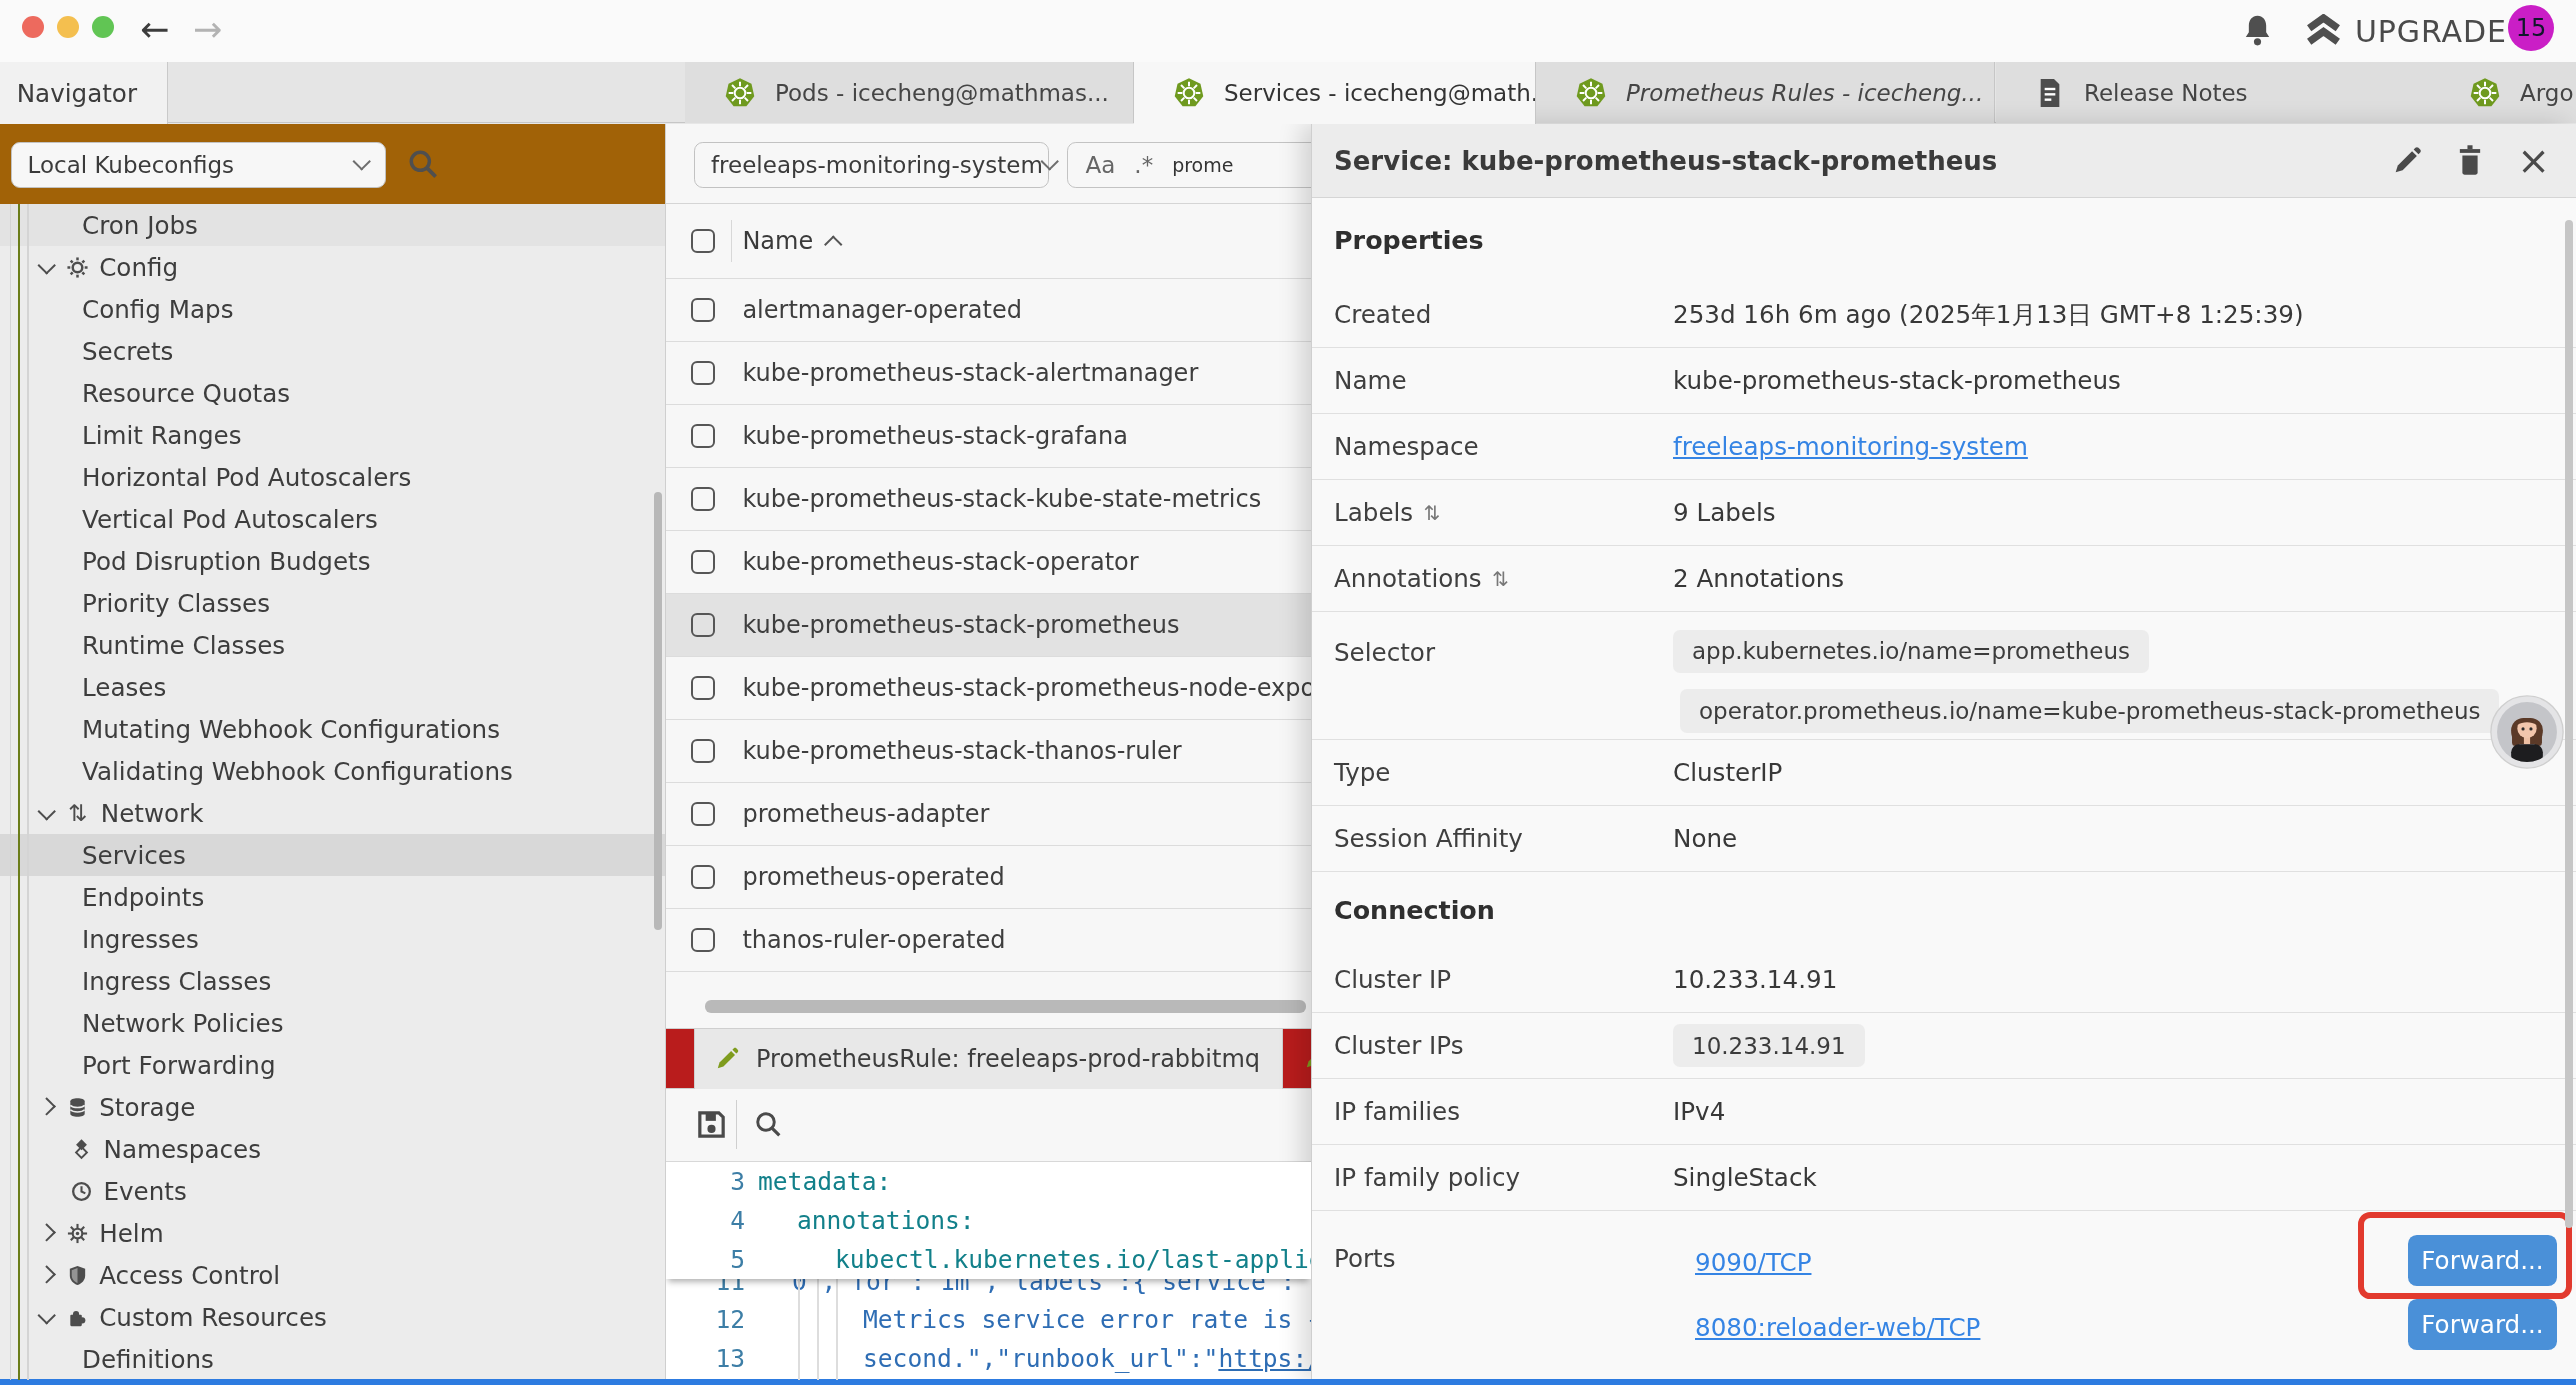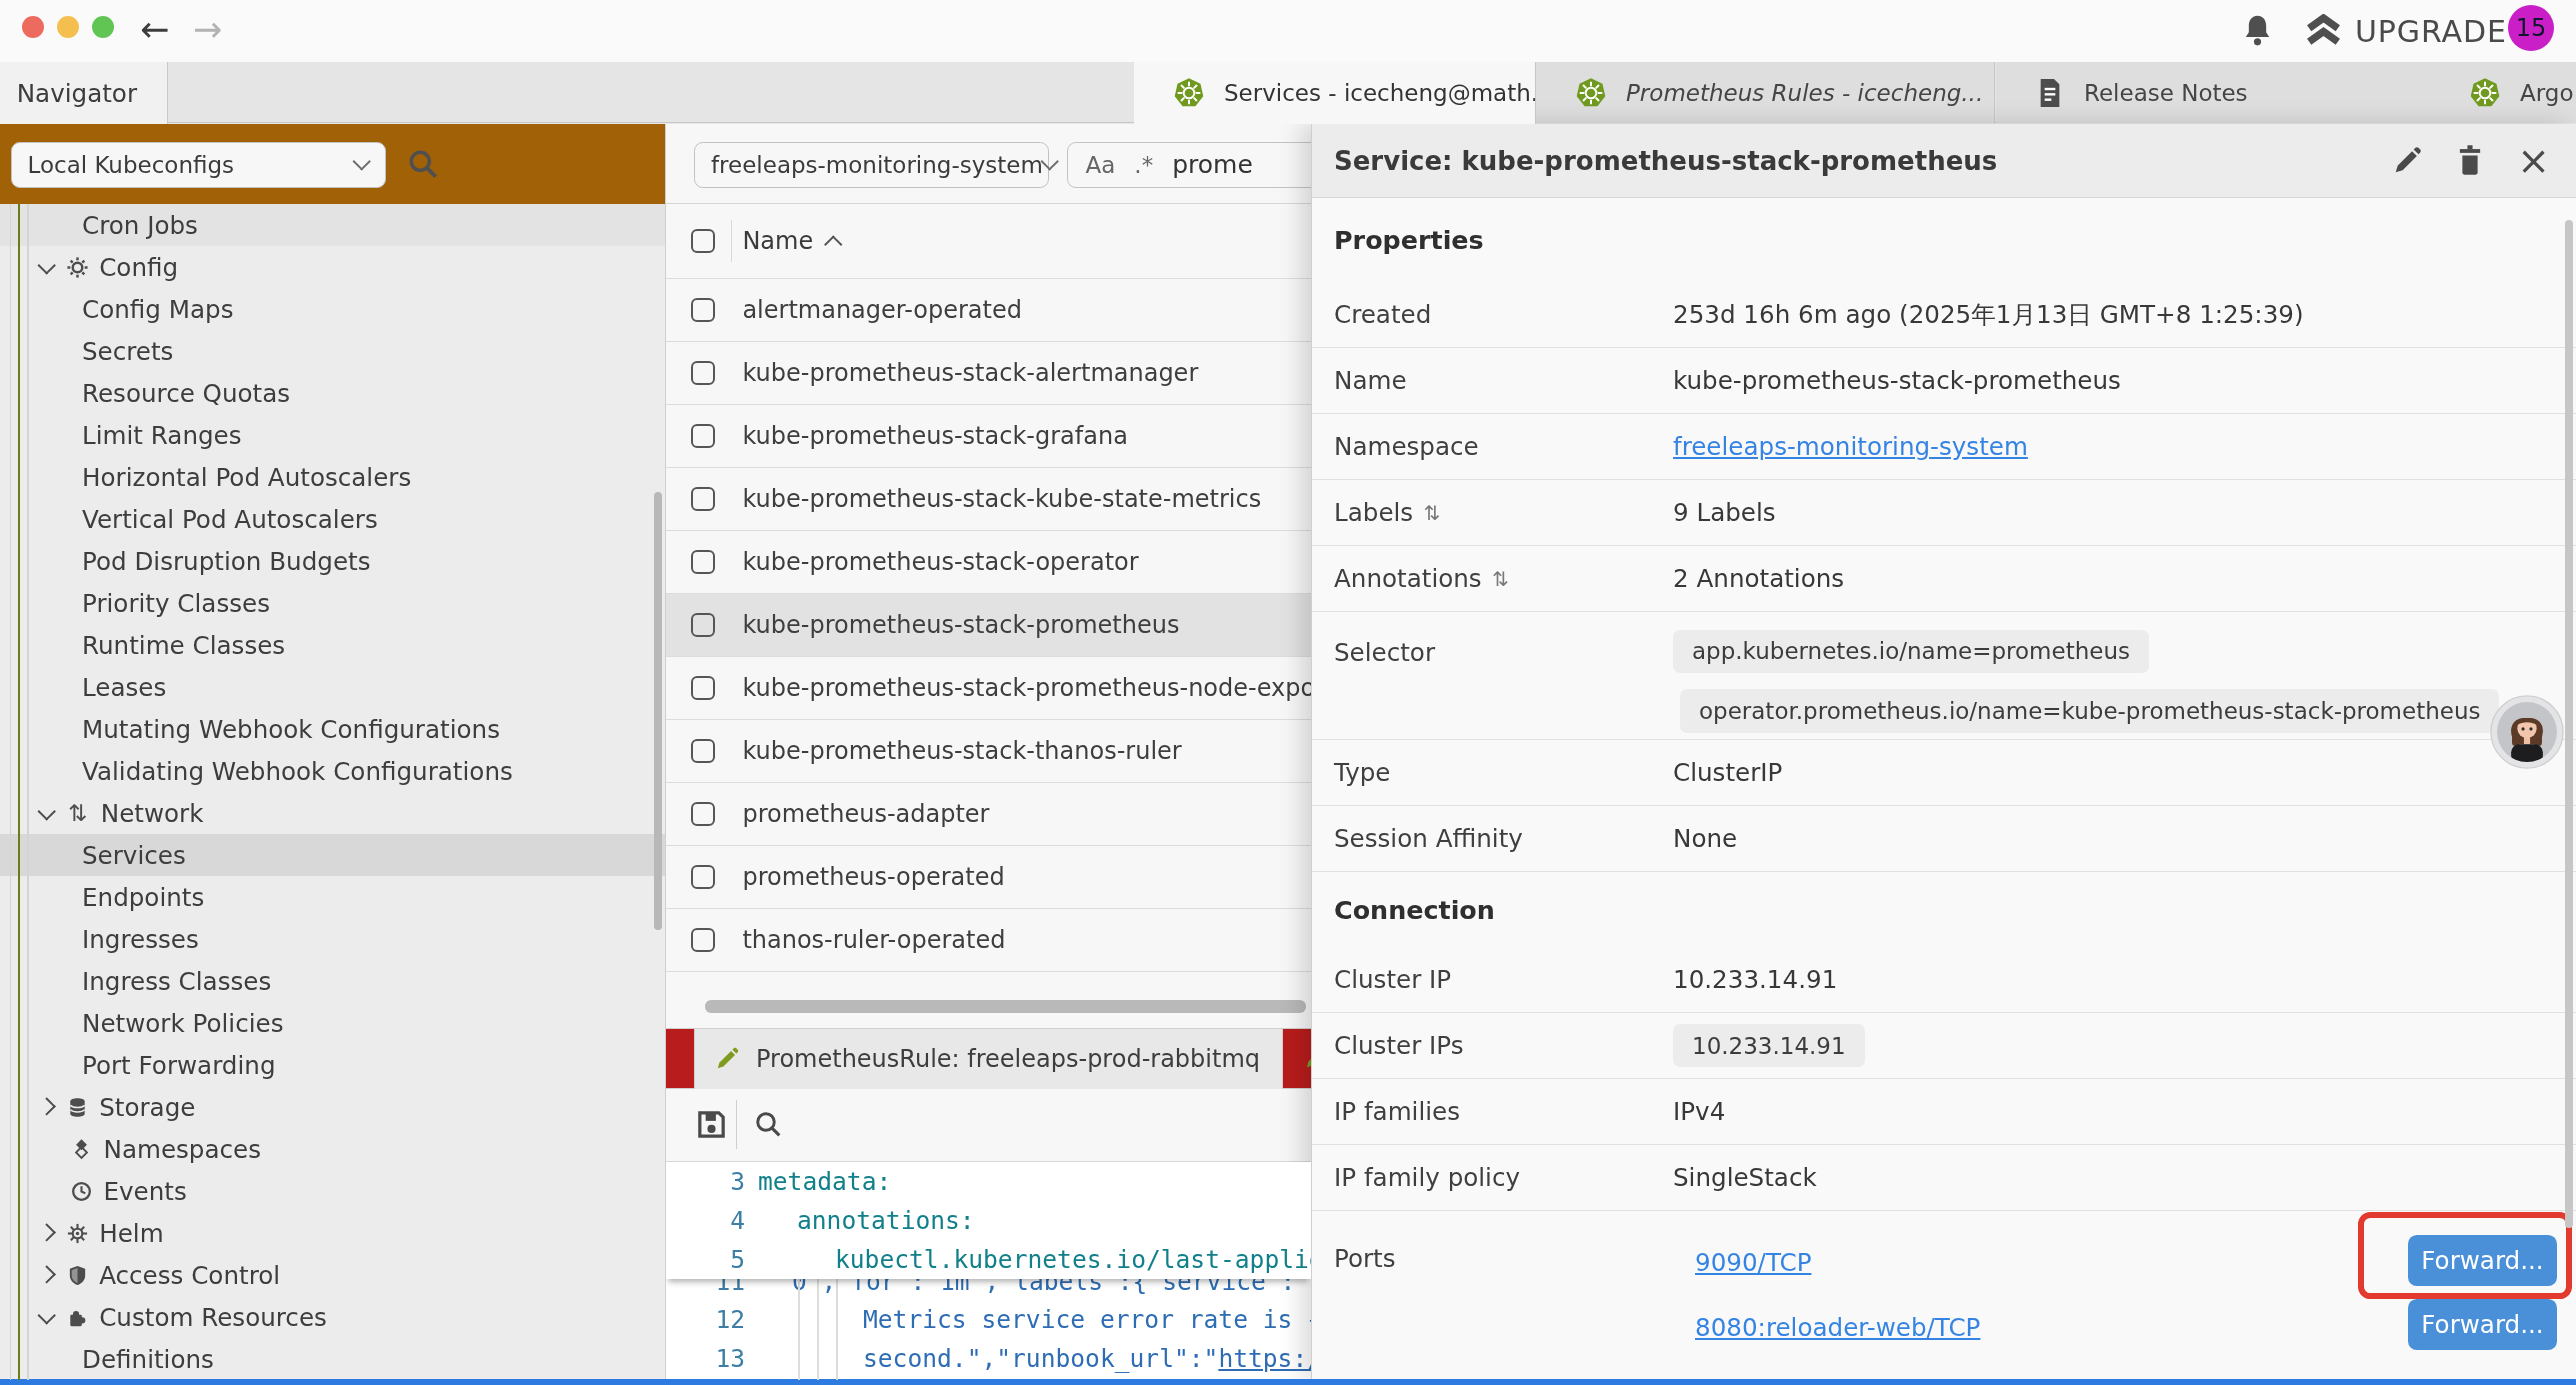--- a/index.html
+++ b/index.html
@@ -50,21 +50,21 @@
   .gicon{font-size:23px;color:#4d4d4d;width:24.6px;text-align:center;}
   .guide{position:absolute;top:80px;bottom:0;width:1.8px;background:#d4d4d4;z-index:3;pointer-events:none;}
   .guide.olive{background:#6b7d1a;width:2.6px;}
   .sbscroll{position:absolute;right:2.6px;top:368px;width:8px;height:438px;border-radius:4.4px;background:#b8b8b8;}
 
   
   .midpanel{position:absolute;left:665px;top:124px;width:646px;height:1256px;background:#f7f7f7;border-left:0.9px solid #cfcfcf;box-sizing:border-box;overflow:hidden;}
   .mp-head{position:absolute;left:0;top:0;width:100%;height:80px;border-bottom:0.9px solid #d5d5d5;box-sizing:border-box;}
   .searchbox{position:absolute;display:flex;align-items:center;border:1.8px solid #c3c3c3;border-radius:8.8px;background:#f7f7f7;box-sizing:border-box;padding:0 17.5px;gap:19px;}
   .sopt{font-size:23px;color:#666;}
-  .sval{font-size:25px;color:#333;text-align:center;}
+  .sval{font-size:19px;color:#333;text-align:center;}
   .thead{position:absolute;left:0;top:80px;width:100%;height:75px;display:flex;align-items:center;border-bottom:0.9px solid #dcdcdc;box-sizing:border-box;}
   .colname{margin-left:27px;font-size:24px;color:#3a3a3a;}
   .chevup{width:10.5px;height:10.5px;border-left:2.6px solid #555;border-top:2.6px solid #555;transform:rotate(45deg);margin-left:14px;margin-top:7px;}
   .colsep{position:absolute;left:65px;top:16px;bottom:16px;width:0.9px;background:#d8d8d8;}
   .cb{width:24px;height:24px;border:2.2px solid #565656;border-radius:6.1px;margin-left:25.4px;flex:none;box-sizing:border-box;}
   .rows{position:absolute;left:0;top:155px;width:100%;}
   .trow{height:63px;display:flex;align-items:center;border-bottom:0.9px solid #dcdcdc;box-sizing:border-box;white-space:nowrap;overflow:hidden;}
   .trow.sel{background:#e2e2e2;}
   .trow .nm{margin-left:27px;font-size:24px;color:#3e3e3e;}
   .hscroll{position:absolute;left:39px;right:5.3px;top:876px;height:13px;border-radius:6.1px;background:#b9b9b9;}
@@ -141,20 +141,39 @@
     </div>
     <div class="upglabel">UPGRADE</div>
     <div class="notifbadge">15</div>
   </div>
 
   <div class="tabbar">
     <div class="navtab">
         <span>Navigator</span>
       </div>
 
+    <div class="tab" style="left:685px;width:449px;">
+      <span class="k8s">
+        <svg width="32" height="32" viewBox="0 0 24 24">
+            <polygon points="12,1 20.6,5.1 22.7,14.5 16.8,21.9 7.2,21.9 1.3,14.5 3.4,5.1" fill="#6f9a1f"></polygon>
+            <circle cx="12" cy="12" r="4" fill="none" stroke="#fff" stroke-width="1.5"></circle>
+            <g stroke="#fff" stroke-width="1.5">
+              <line x1="12" y1="3.5" x2="12" y2="7"></line>
+              <line x1="12" y1="17" x2="12" y2="20.5"></line>
+              <line x1="3.5" y1="12" x2="7" y2="12"></line>
+              <line x1="17" y1="12" x2="20.5" y2="12"></line>
+              <line x1="6" y1="6" x2="8.5" y2="8.5"></line>
+              <line x1="15.5" y1="15.5" x2="18" y2="18"></line>
+              <line x1="6" y1="18" x2="8.5" y2="15.5"></line>
+              <line x1="15.5" y1="8.5" x2="18" y2="6"></line>
+            </g>
+          </svg>
+      </span>
+      <span class="tlabel">Pods - icecheng@mathmas...</span>
+    </div>
 
     <div class="tab active" style="left:1134px;width:402px;">
       <span class="k8s">
         <svg width="32" height="32" viewBox="0 0 24 24">
             <polygon points="12,1 20.6,5.1 22.7,14.5 16.8,21.9 7.2,21.9 1.3,14.5 3.4,5.1" fill="#6f9a1f"></polygon>
             <circle cx="12" cy="12" r="4" fill="none" stroke="#fff" stroke-width="1.5"></circle>
             <g stroke="#fff" stroke-width="1.5">
               <line x1="12" y1="3.5" x2="12" y2="7"></line>
               <line x1="12" y1="17" x2="12" y2="20.5"></line>
               <line x1="3.5" y1="12" x2="7" y2="12"></line>

